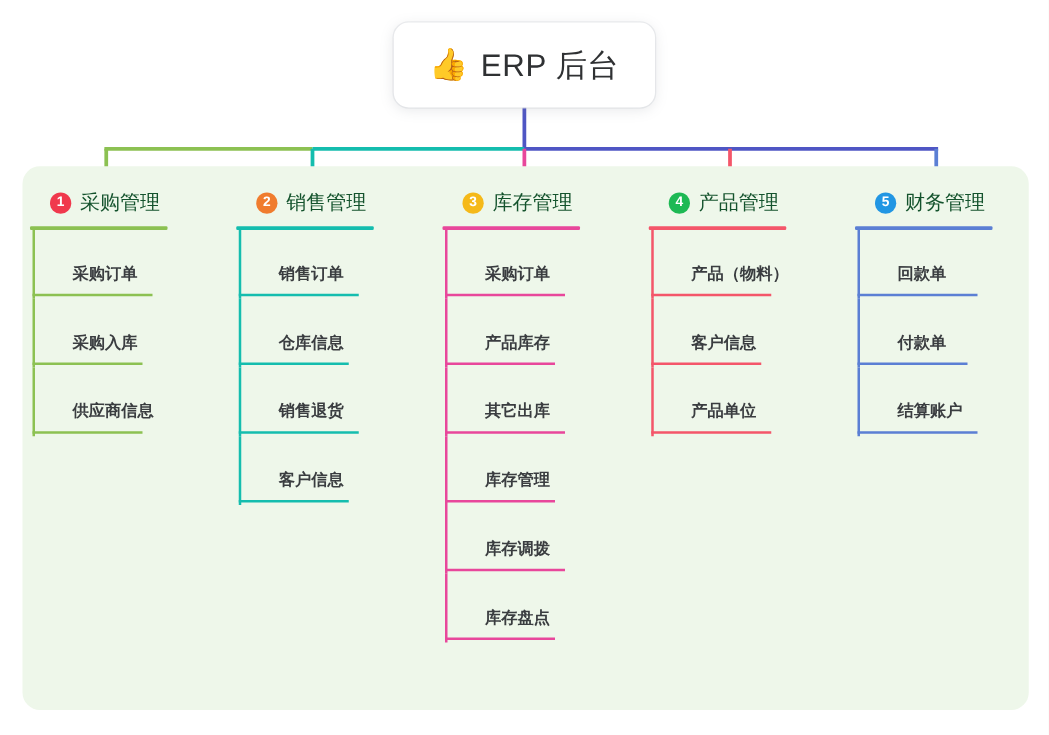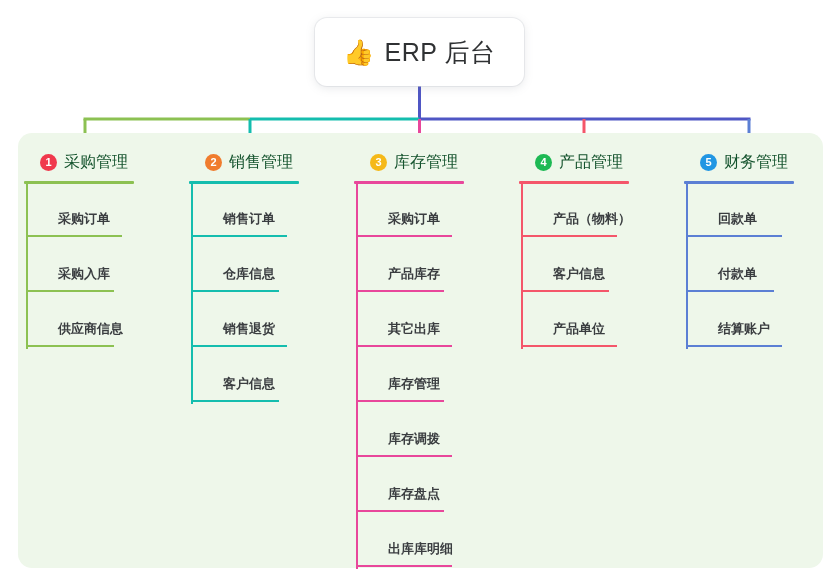--- a/index.html
+++ b/index.html
@@ -186,25 +186,20 @@
           <div class="leaf">
             <span class="trunk" style="background: rgb(232, 71, 155); left: -10px;"></span>
             <span class="label">库存调拨</span>
             <span class="underline" style="background: rgb(232, 71, 155); left: -10px; width: 96px;"></span>
           </div>
           <div class="leaf">
             <span class="trunk" style="background: rgb(232, 71, 155); left: -10px;"></span>
             <span class="label">库存盘点</span>
             <span class="underline" style="background: rgb(232, 71, 155); left: -10px; width: 88px;"></span>
           </div>
-          <div class="leaf">
-            <span class="trunk" style="background: rgb(232, 71, 155); left: -10px;"></span>
-            <span class="label">出库库明细</span>
-            <span class="underline" style="background: rgb(232, 71, 155); left: -10px; width: 96px;"></span>
-          </div>
         </div>
       </div>
       <div class="column" style="left: 531px; top: 150px;">
         <div class="col-head">
           <span class="badge" style="background: rgb(29, 185, 84);">4</span>
           <span class="head-label">产品管理</span>
         </div>
         <div class="head-rule" style="background: rgb(244, 86, 106); width: 110px; margin-left: -12px;"></div>
         <div class="leaves">
           <div class="leaf">

